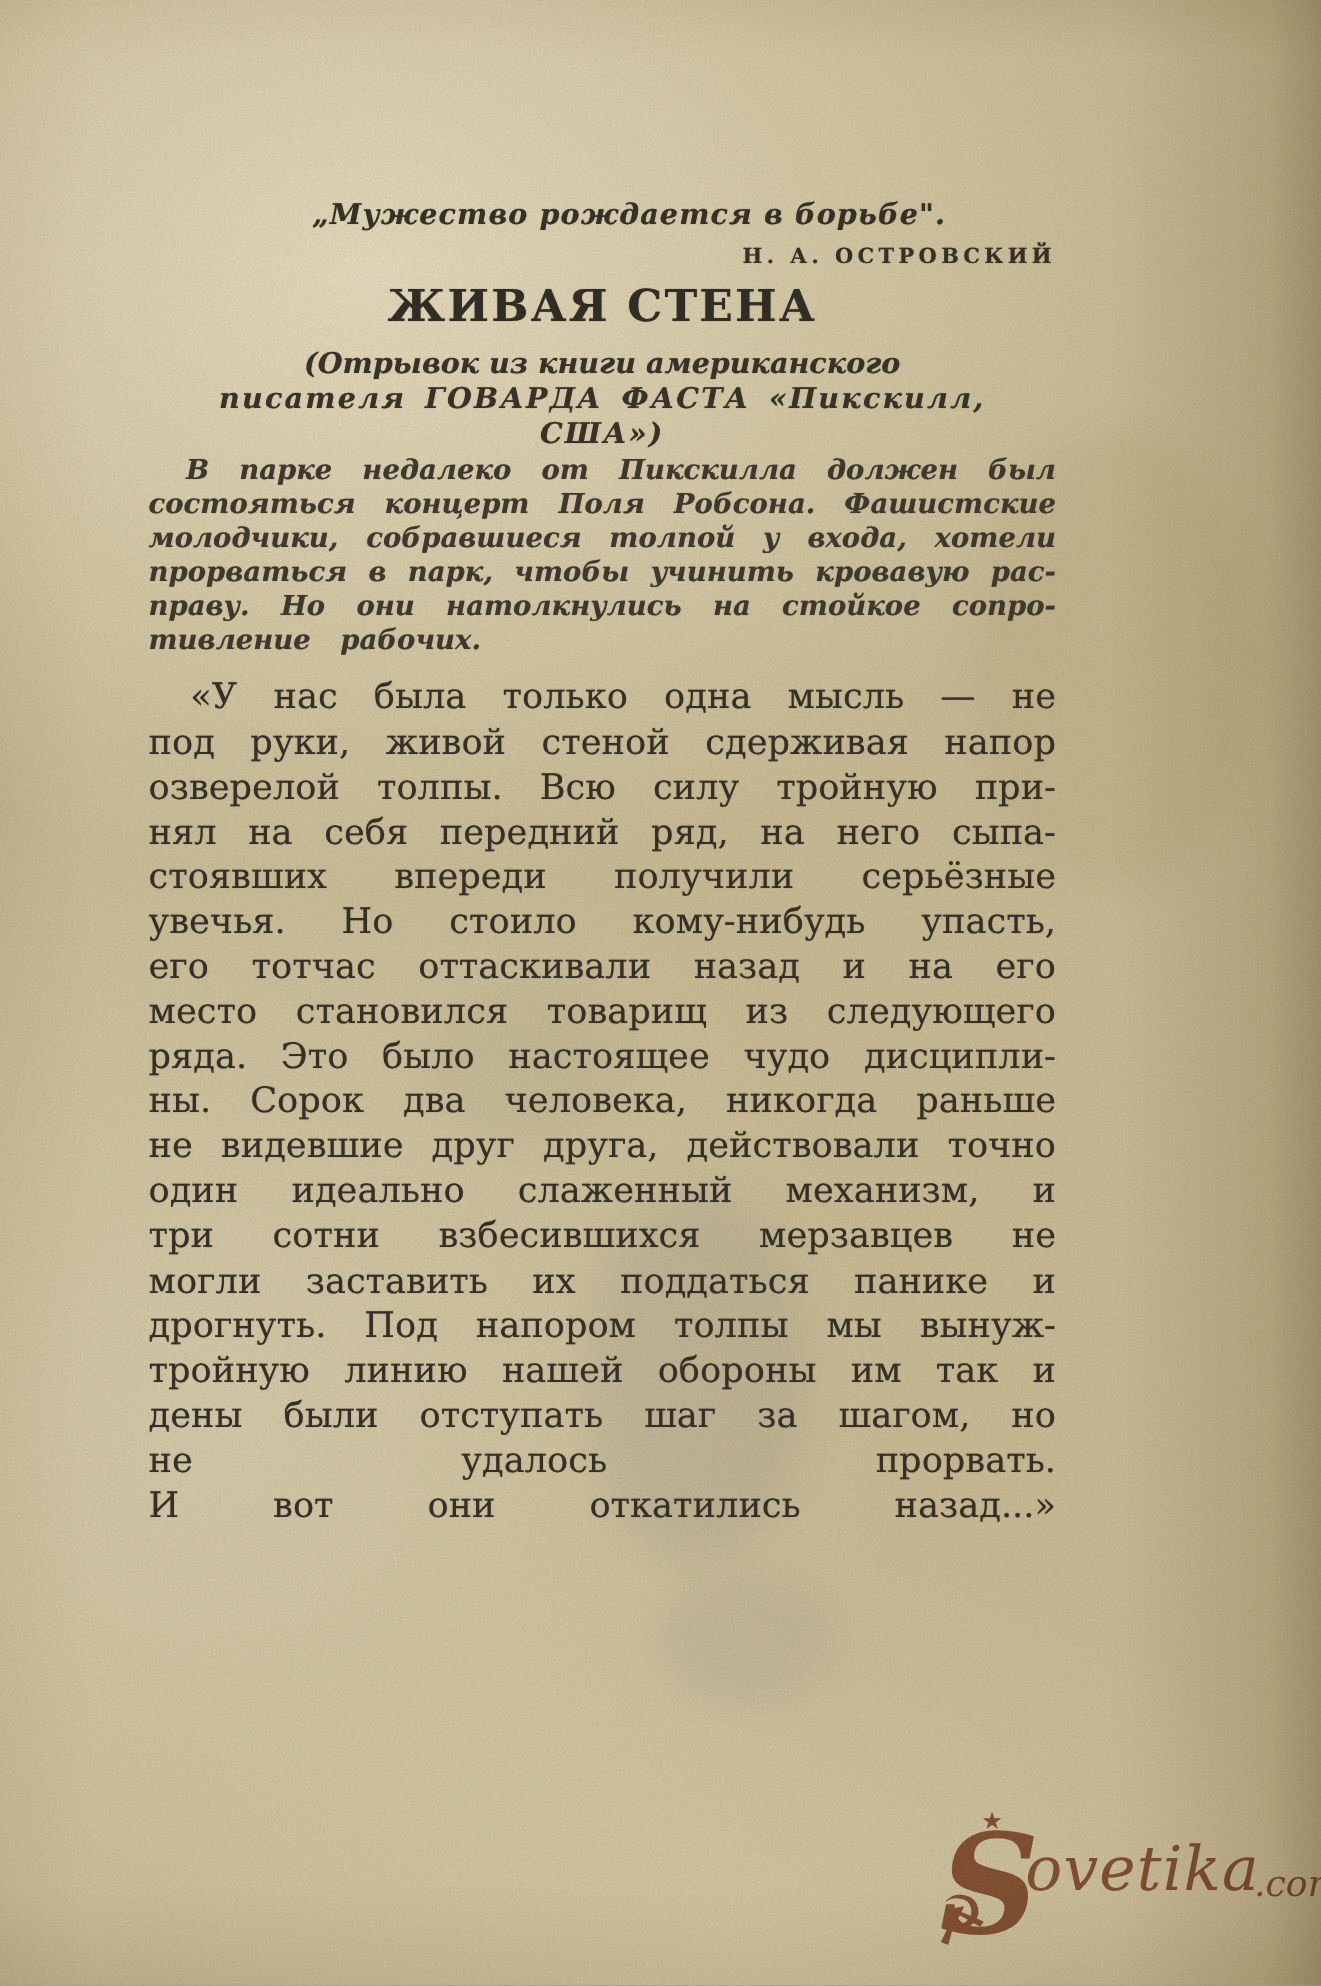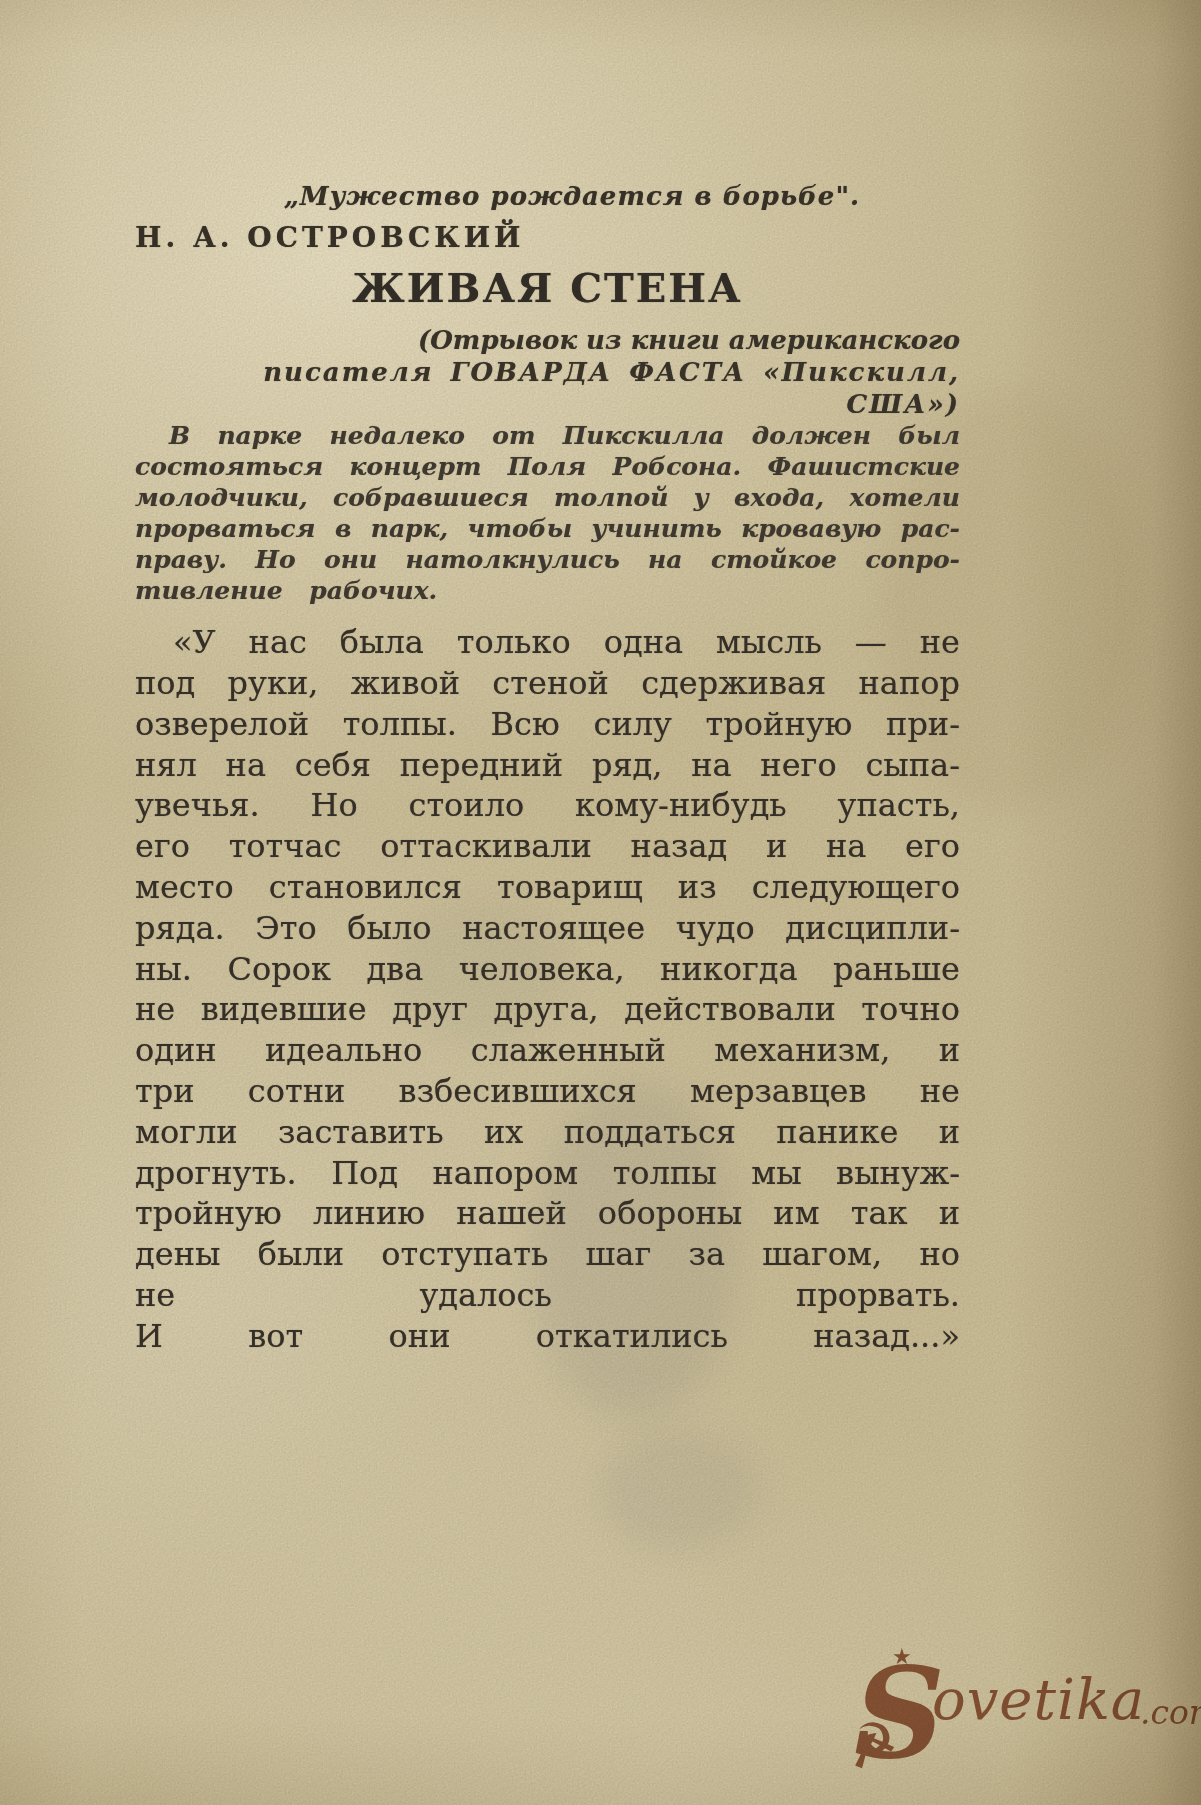--- a/index.html
+++ b/index.html
@@ -28,32 +28,32 @@
 
   .content { position:absolute; left:135px; top:0; width:825px; z-index:3; }
 
   .epigraph-quote {
     margin-top:183px; text-align:right; padding-right:100px;
     font-style:italic; font-weight:bold; font-size:26px; line-height:1.05;
     letter-spacing:1px; color:#3b352b;
     text-shadow:0 0 1px rgba(59,53,43,0.55);
   }
   .epigraph-author {
-    margin-top:14px; text-align:left;
-    font-weight:bold; font-size:28px; line-height:1; letter-spacing:4px;
+    margin-top:14px; text-align:right;
+    font-weight:bold; font-size:19px; line-height:1; letter-spacing:4px;
     color:#3b352b; text-shadow:0 0 1px rgba(59,53,43,0.5);
   }
   .title {
     margin:16px 0 0 0; text-align:center;
     font-size:40px; line-height:1; font-weight:bold; letter-spacing:2px;
     color:#36312a; text-shadow:0 0 1px rgba(54,49,42,0.6);
   }
   .subtitle { margin-top:16px; }
   .subtitle-line {
-    text-align:right; font-style:italic; font-weight:bold;
+    text-align:center; font-style:italic; font-weight:bold;
     font-size:26px; line-height:32px; color:#3d372d;
     text-shadow:0 0 1px rgba(61,55,45,0.5);
   }
   .subtitle-line:nth-child(2) { letter-spacing:2px; word-spacing:6px; }
 
   .lead { }
   .lead-line {
     font-style:italic; font-weight:bold; font-size:25px; line-height:31px;
     text-align:justify; text-align-last:justify; white-space:nowrap;
     color:#443e35; text-shadow:0 0 1px rgba(68,62,53,0.45);
@@ -116,20 +116,21 @@
         <div class="lead-line">прорваться в парк, чтобы учинить кровавую рас-</div>
         <div class="lead-line">праву. Но они натолкнулись на стойкое сопро-</div>
         <div class="lead-line">тивление рабочих.</div>
       </div>
 
     <div class="body-block">
         <div class="body-line">«У нас была только одна мысль — не</div>
         <div class="body-line">под руки, живой стеной сдерживая напор</div>
         <div class="body-line">озверелой толпы. Всю силу тройную при-</div>
         <div class="body-line">нял на себя передний ряд, на него сыпа-</div>
+        <div class="body-line">стоявших впереди получили серьёзные</div>
         <div class="body-line">увечья. Но стоило кому-нибудь упасть,</div>
         <div class="body-line">его тотчас оттаскивали назад и на его</div>
         <div class="body-line">место становился товарищ из следующего</div>
         <div class="body-line">ряда. Это было настоящее чудо дисципли-</div>
         <div class="body-line">ны. Сорок два человека, никогда раньше</div>
         <div class="body-line">не видевшие друг друга, действовали точно</div>
         <div class="body-line">один идеально слаженный механизм, и</div>
         <div class="body-line">три сотни взбесившихся мерзавцев не</div>
         <div class="body-line">могли заставить их поддаться панике и</div>
         <div class="body-line">дрогнуть. Под напором толпы мы вынуж-</div>

